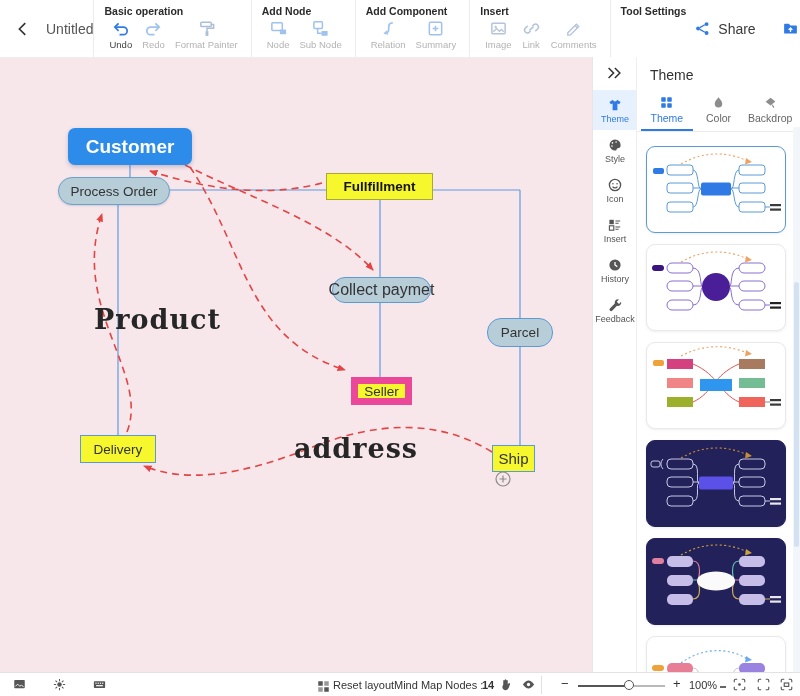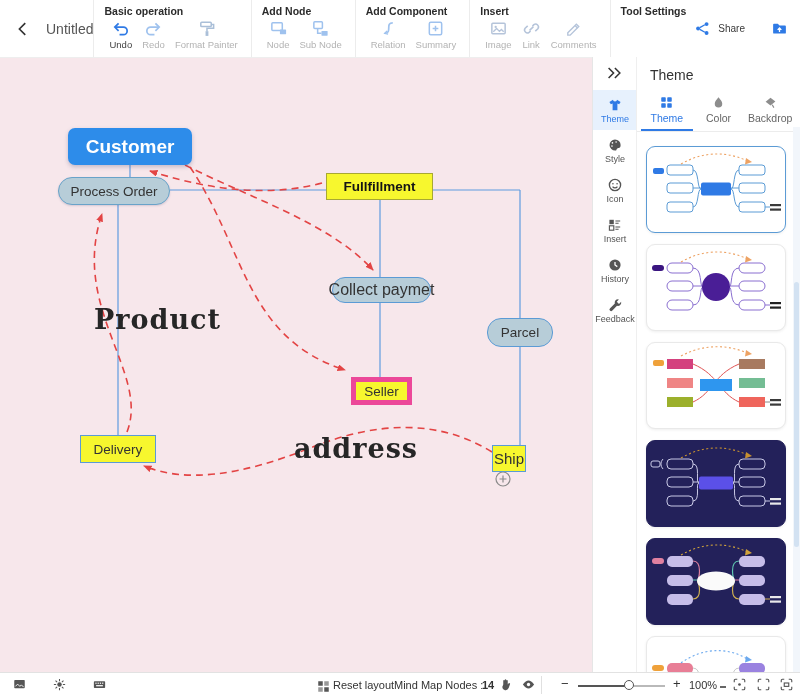--- a/index.html
+++ b/index.html
@@ -17,35 +17,35 @@
   .tb-item{display:flex;flex-direction:column;align-items:center;padding:0 5px;cursor:pointer;}
   .tb-item svg{width:19px;height:19px;display:block;}
   .tb-item-label{font-size:9.5px;margin-top:1px;white-space:nowrap;}
   .c-blue{color:#2f7ae5;}
   .c-soft{color:#9fc2ee;}
   .c-soft2{color:#aabfd8;}
   .c-soft3{color:#b5c4da;}
   .l-dark{color:#444;}
   .l-gray{color:#b3b3b3;}
   .hdr-actions{margin-left:auto;display:flex;align-items:center;gap:26px;padding-right:18px;}
-  .action{display:flex;align-items:center;gap:7px;font-size:10px;color:#3a3a3a;cursor:pointer;}
+  .action{display:flex;align-items:center;gap:7px;font-size:14px;color:#3a3a3a;cursor:pointer;}
   .action svg{width:17px;height:17px;}
 
   
   .canvas{position:absolute;top:57px;left:0;width:592px;height:615px;background:#f7e7eb;overflow:hidden;border-top:1px solid #eee;}
   .connectors{position:absolute;top:0;left:0;}
   .node{position:absolute;box-sizing:border-box;display:flex;align-items:center;justify-content:center;cursor:pointer;white-space:nowrap;}
   .node-root{left:68px;top:70px;width:124px;height:37px;background:#2d8cea;border-radius:7px;color:#fff;font-weight:bold;font-size:19px;box-shadow:0 2px 4px rgba(80,80,120,.3);}
   .node-process{left:58px;top:119px;width:112px;height:28px;background:#b7cdd8;border:1px solid #69a3c9;border-radius:14px;font-size:13.5px;color:#333;box-shadow:0 1px 2px rgba(80,80,120,.2);}
   .node-fullfillment{left:326px;top:115px;width:107px;height:27px;background:#f7f72e;border:1px solid #a8a832;font-weight:bold;font-size:13.5px;color:#151515;}
   .node-collect{left:332px;top:219px;width:99px;height:26px;background:#b7cdd8;border:1px solid #5b9bd5;border-radius:13px;font-size:16px;color:#333;}
   .node-parcel{left:487px;top:260px;width:66px;height:29px;background:#b7cdd8;border:1px solid #5b9bd5;border-radius:14px;font-size:13.5px;color:#333;}
-  .node-seller{left:351px;top:319px;width:61px;height:28px;background:#f7f72e;border:5px solid #ec4899;font-size:13.5px;color:#333;}
+  .node-seller{left:351px;top:319px;width:61px;height:28px;background:#f7f72e;border:7px solid #ec4899;font-size:13.5px;color:#333;}
   .node-delivery{left:80px;top:377px;width:76px;height:28px;background:#f7f72e;border:1px solid #5b9bd5;font-size:13.5px;color:#333;}
-  .node-ship{left:492px;top:387px;width:34px;height:27px;background:#f7f72e;border:1px solid #5b9bd5;font-size:15px;color:#333;}
+  .node-ship{left:492px;top:387px;width:43px;height:27px;background:#f7f72e;border:1px solid #5b9bd5;font-size:15px;color:#333;}
   .float-label{position:absolute;font-family:"DejaVu Serif",serif;font-weight:bold;color:#262626;font-size:27px;letter-spacing:1px;cursor:pointer;margin-left:32px;}
   .label-product{left:62px;top:246px;}
   .label-address{left:262px;top:375px;}
 
   
   .strip{position:absolute;top:57px;left:592px;width:44px;height:615px;background:#fff;border-left:1px solid #e6e6e6;box-sizing:border-box;z-index:4;}
   .strip-collapse{margin:7px 0 4px 12px;cursor:pointer;}
   .strip-item{width:44px;height:40px;display:flex;flex-direction:column;align-items:center;justify-content:center;gap:1px;font-size:9px;color:#555;cursor:pointer;}
   .strip-item svg{width:16px;height:16px;}
   .strip-item.active{background:#e7f1fd;color:#2f7ae5;}

